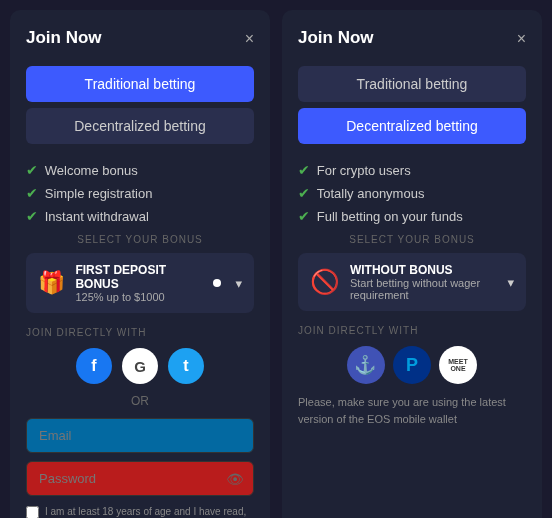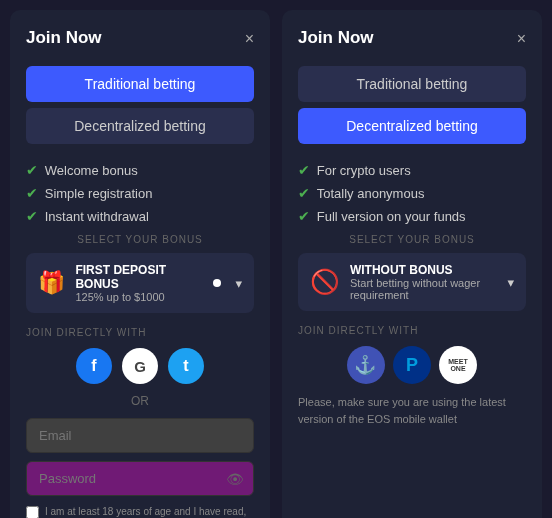--- a/index.html
+++ b/index.html
@@ -169,37 +169,37 @@
 
     .or-label {
       text-align: center;
       color: #666;
       font-size: 12px;
       margin-bottom: 10px;
     }
 
     .input-field {
       width: 100%;
-      background: #404040;
+      background: #0369a1;
       border: 1px solid #333;
       border-radius: 6px;
       padding: 9px 12px;
       color: #ccc;
       font-size: 13px;
       margin-bottom: 8px;
       outline: none;
     }
 
     .input-wrapper {
       position: relative;
     }
 
     .input-wrapper input {
       width: 100%;
-      background: #701a75;
+      background: #b91c1c;
       border: 1px solid #333;
       border-radius: 6px;
       padding: 9px 12px;
       color: #ccc;
       font-size: 13px;
       outline: none;
     }
 
     .eye-icon {
       position: absolute;
@@ -352,21 +352,21 @@
     <li>
       <span class="check-icon">✔</span>
       <span>For crypto users</span>
     </li>
     <li>
       <span class="check-icon">✔</span>
       <span>Totally anonymous</span>
     </li>
     <li>
       <span class="check-icon">✔</span>
-      <span>Full version on your funds</span>
+      <span>Full betting on your funds</span>
     </li>
   </ul>
 
   <div class="section-label">SELECT YOUR BONUS</div>
 
   <div class="no-bonus-box">
     <span class="no-bonus-icon">🚫</span>
     <div class="bonus-info">
       <div class="bonus-title">WITHOUT BONUS</div>
       <div class="bonus-sub">Start betting without wager requirement</div>

